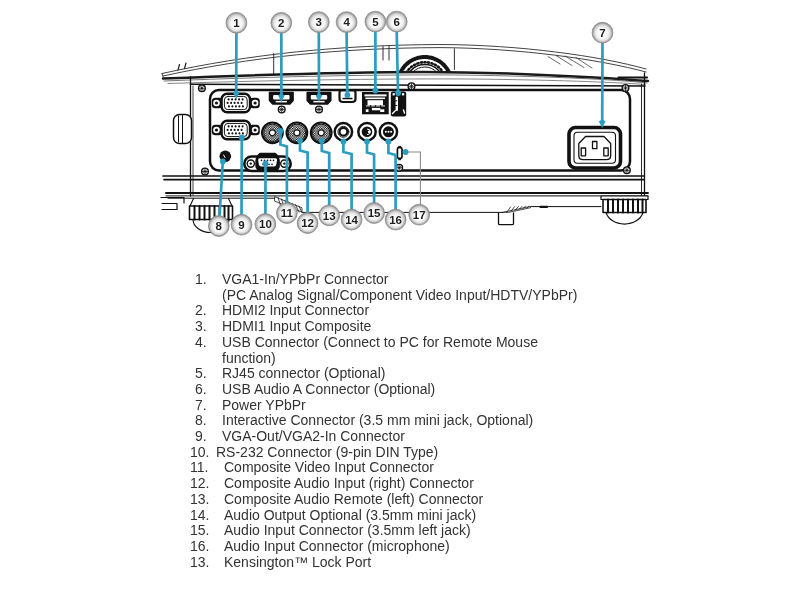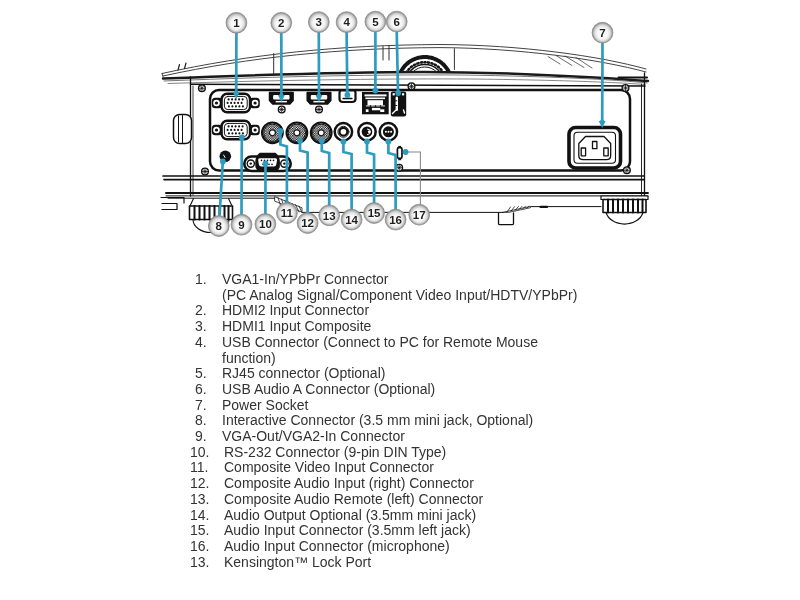--- a/index.html
+++ b/index.html
@@ -362,27 +362,27 @@
 <div class="ln" style="left:195px;top:318.1px">3.</div>
       <div class="ln" style="left:222px;top:318.1px">HDMI1 Input Composite</div>
 <div class="ln" style="left:195px;top:333.8px">4.</div>
       <div class="ln" style="left:222px;top:333.8px">USB Connector (Connect to PC for Remote Mouse</div>
 <div class="ln" style="left:222px;top:349.5px">function)</div>
 <div class="ln" style="left:195px;top:365.2px">5.</div>
       <div class="ln" style="left:222px;top:365.2px">RJ45 connector (Optional)</div>
 <div class="ln" style="left:195px;top:380.9px">6.</div>
       <div class="ln" style="left:222px;top:380.9px">USB Audio A Connector (Optional)</div>
 <div class="ln" style="left:195px;top:396.6px">7.</div>
-      <div class="ln" style="left:222px;top:396.6px">Power Socket</div>
+      <div class="ln" style="left:222px;top:396.6px">Power YPbPr</div>
 <div class="ln" style="left:195px;top:412.3px">8.</div>
       <div class="ln" style="left:222px;top:412.3px">Interactive Connector (3.5 mm mini jack, Optional)</div>
 <div class="ln" style="left:195px;top:428px">9.</div>
       <div class="ln" style="left:222px;top:428px">VGA-Out/VGA2-In Connector</div>
 <div class="ln" style="left:190px;top:443.7px">10.</div>
-      <div class="ln" style="left:224px;top:443.7px">RS-232 Connector (9-pin DIN Type)</div>
+      <div class="ln" style="left:216px;top:443.7px">RS-232 Connector (9-pin DIN Type)</div>
 <div class="ln" style="left:190px;top:459.4px">11.</div>
       <div class="ln" style="left:224px;top:459.4px">Composite Video Input Connector</div>
 <div class="ln" style="left:190px;top:475.1px">12.</div>
       <div class="ln" style="left:224px;top:475.1px">Composite Audio Input (right) Connector</div>
 <div class="ln" style="left:190px;top:490.8px">13.</div>
       <div class="ln" style="left:224px;top:490.8px">Composite Audio Remote (left) Connector</div>
 <div class="ln" style="left:190px;top:506.5px">14.</div>
       <div class="ln" style="left:224px;top:506.5px">Audio Output Optional (3.5mm mini jack)</div>
 <div class="ln" style="left:190px;top:522.2px">15.</div>
       <div class="ln" style="left:224px;top:522.2px">Audio Input Connector (3.5mm left jack)</div>

